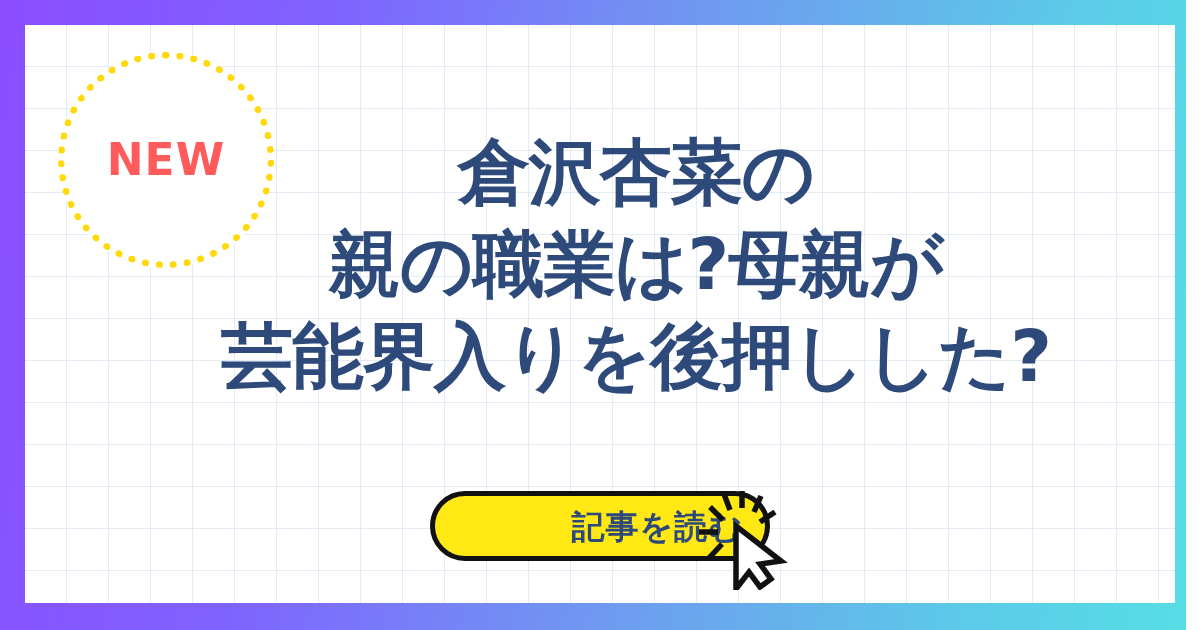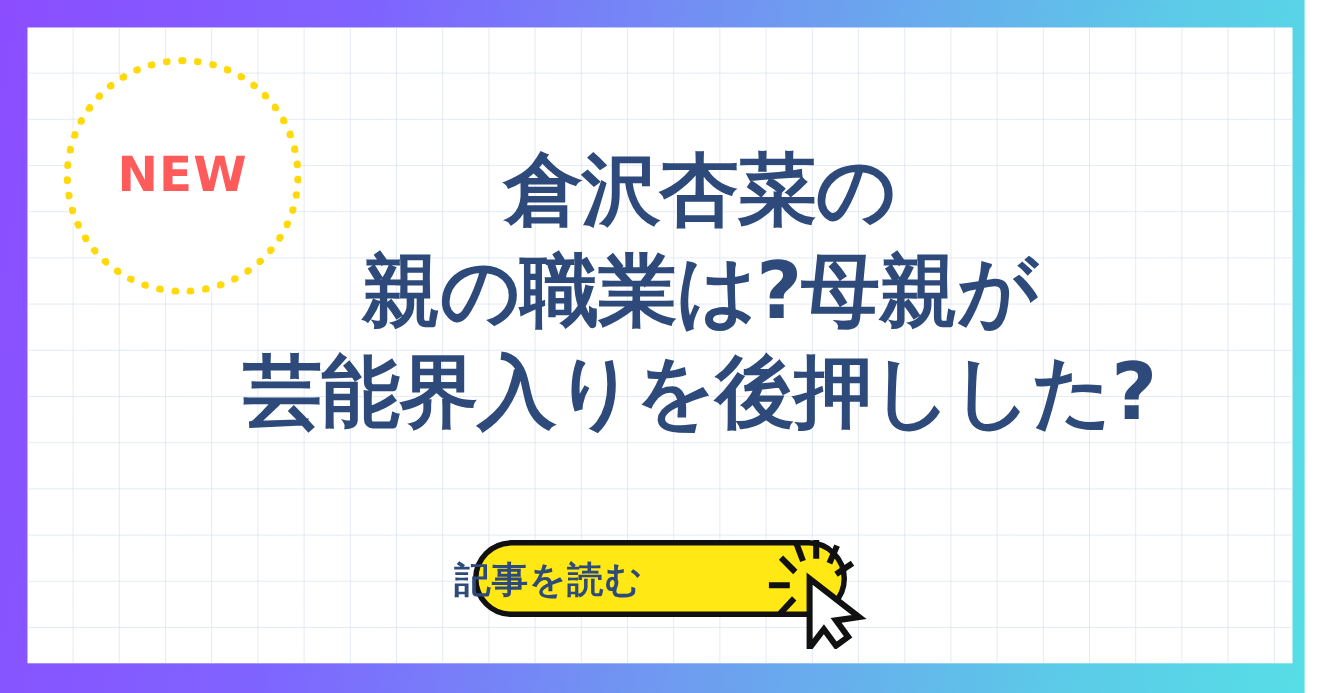--- a/index.html
+++ b/index.html
@@ -70,21 +70,21 @@
 
   
   #cta-button{
     position:absolute;
     left:430px;top:491px;
     width:340px;height:70px;
     box-sizing:border-box;
     background:#ffe814;
     border:5px solid #111111;
     border-radius:40px;
-    display:flex;align-items:center;justify-content:flex-start;
+    display:flex;align-items:center;justify-content:flex-end;
     cursor:pointer;
   }
   #cta-label{
     color:#2d4a7b;
     font-weight:bold;
     font-size:33px;
     line-height:1;
     letter-spacing:1px;
     transform:translateX(-22px);
     font-family:"DejaVu Sans","Liberation Sans",sans-serif;

